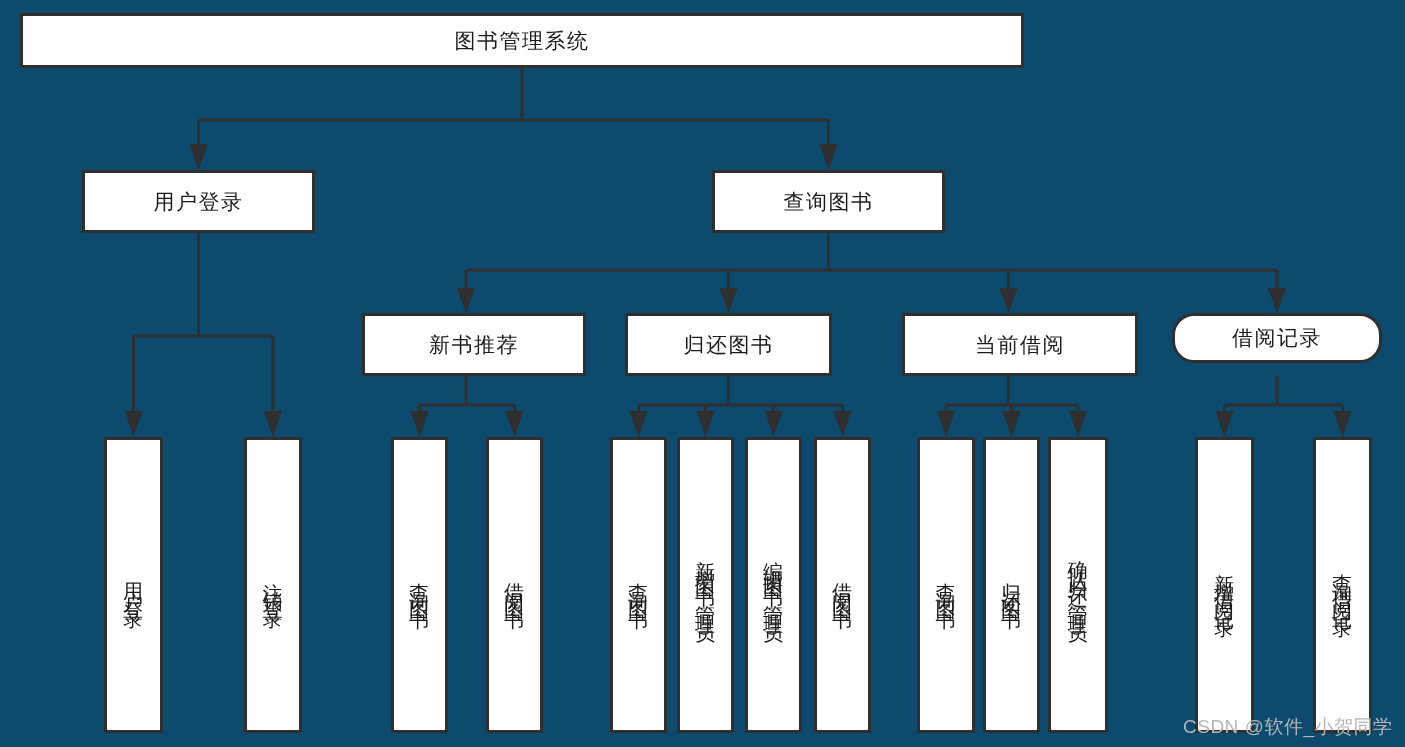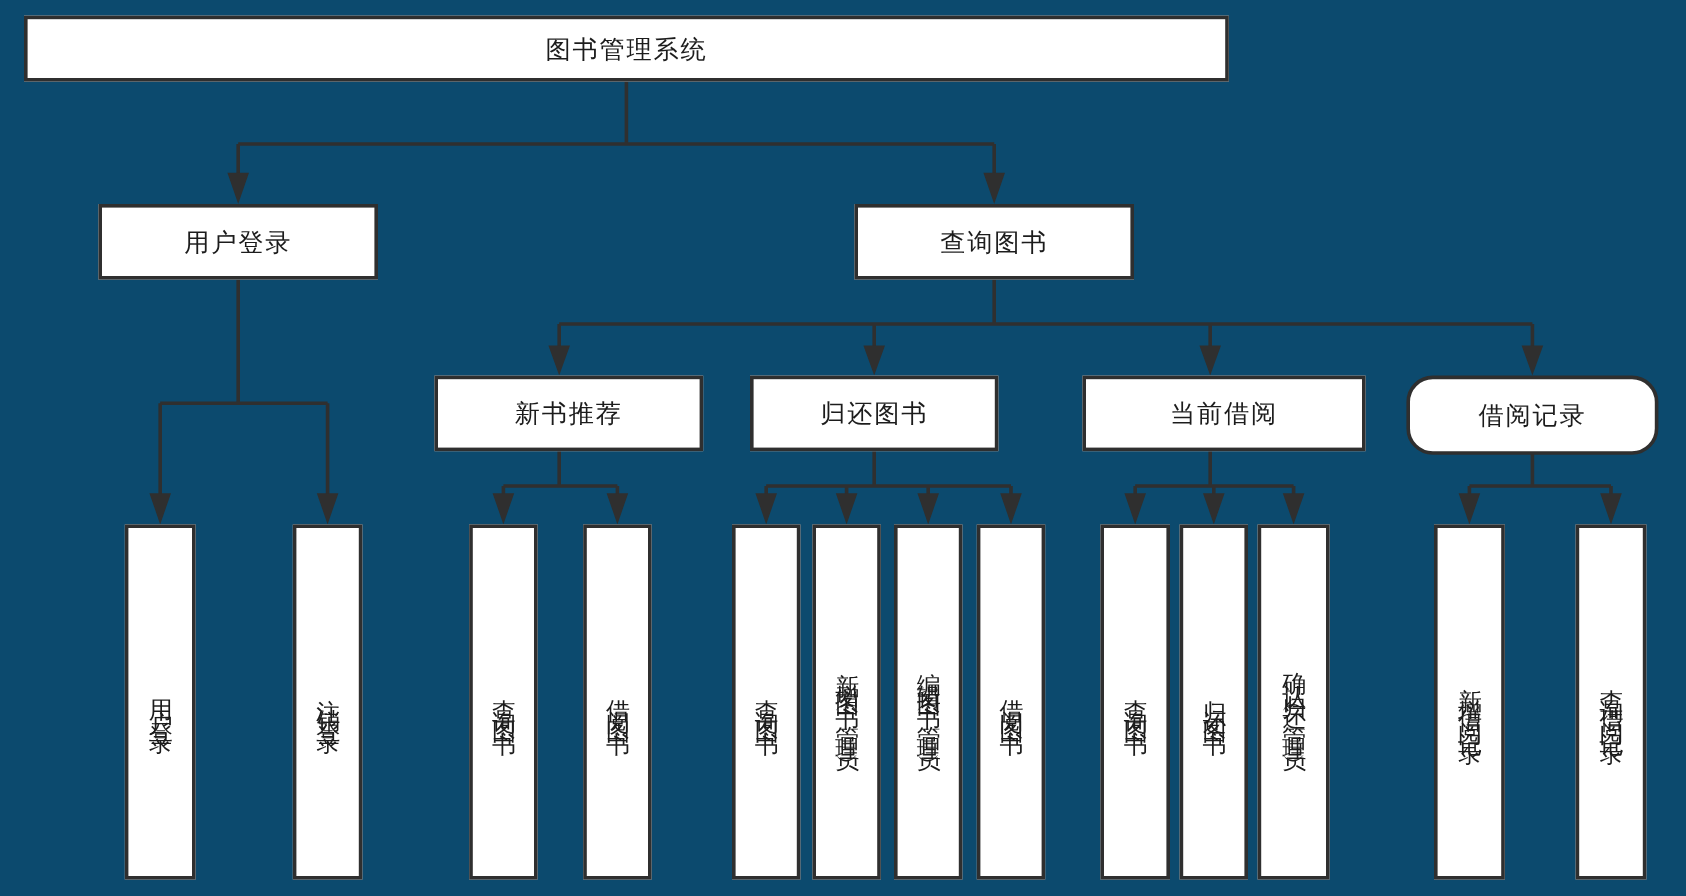--- a/index.html
+++ b/index.html
@@ -95,34 +95,35 @@
   </svg>
 
   <div class="node hbox" style="left:20px; top:13px; width:1004px; height:55px;">图书管理系统</div>
 
   <div class="node hbox" style="left:82px; top:170px; width:233px; height:63px;">用户登录</div>
   <div class="node hbox" style="left:712px; top:170px; width:233px; height:63px;">查询图书</div>
 
   <div class="node hbox" style="left:362px; top:313px; width:224px; height:63px;">新书推荐</div>
   <div class="node hbox" style="left:625px; top:313px; width:207px; height:63px;">归还图书</div>
   <div class="node hbox" style="left:902px; top:313px; width:236px; height:63px;">当前借阅</div>
-  <div class="node hbox" style="left:1172px; top:313px; width:210px; height:66px;border-radius:22px;">借阅记录</div>
+  <div class="node hbox" style="left:1172px; top:313px; width:210px; height:50px;border-radius:22px;">借阅记录</div>
 
   <div class="node vbox" style="left:104px; top:437px; width:59px; height:296px;">用户登录</div>
   <div class="node vbox" style="left:244px; top:437px; width:58px; height:296px;">注销登录</div>
 
   <div class="node vbox" style="left:391px; top:437px; width:57px; height:296px;">查询图书</div>
   <div class="node vbox" style="left:486px; top:437px; width:57px; height:296px;">借阅图书</div>
 
   <div class="node vbox" style="left:610px; top:437px; width:57px; height:296px;">查询图书</div>
   <div class="node vbox" style="left:677px; top:437px; width:57px; height:296px;">新增图书（管理员）</div>
   <div class="node vbox" style="left:745px; top:437px; width:57px; height:296px;">编辑图书（管理员）</div>
   <div class="node vbox" style="left:814px; top:437px; width:57px; height:296px;">借阅图书</div>
 
   <div class="node vbox" style="left:917px; top:437px; width:58px; height:296px;">查询图书</div>
   <div class="node vbox" style="left:983px; top:437px; width:57px; height:296px;">归还图书</div>
   <div class="node vbox" style="left:1048px; top:437px; width:60px; height:296px;">确认归还（管理员）</div>
 
   <div class="node vbox" style="left:1195px; top:437px; width:59px; height:296px;">新增借阅记录</div>
   <div class="node vbox" style="left:1313px; top:437px; width:59px; height:296px;">查询借阅记录</div>
 
+  <div class="watermark">CSDN @软件_小贺同学</div>
 
 </div>
 
 </body></html>

